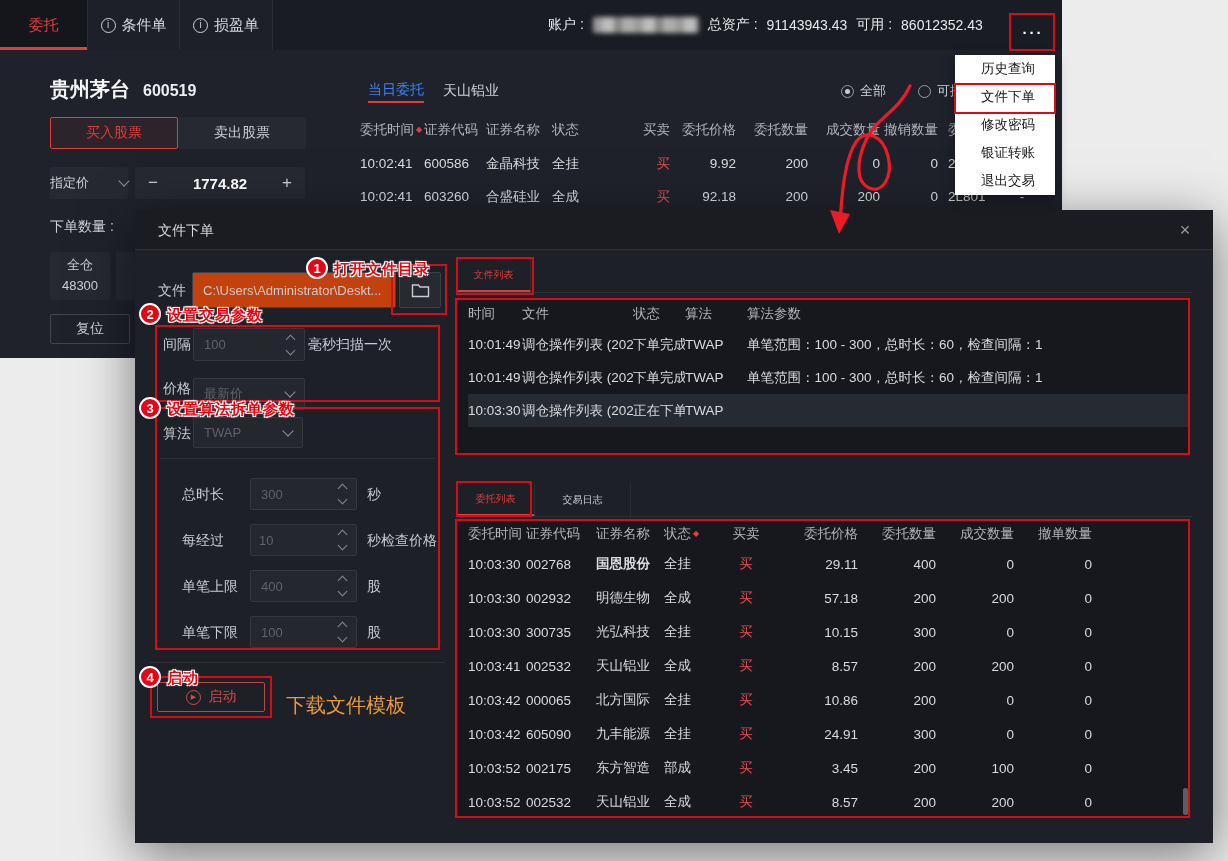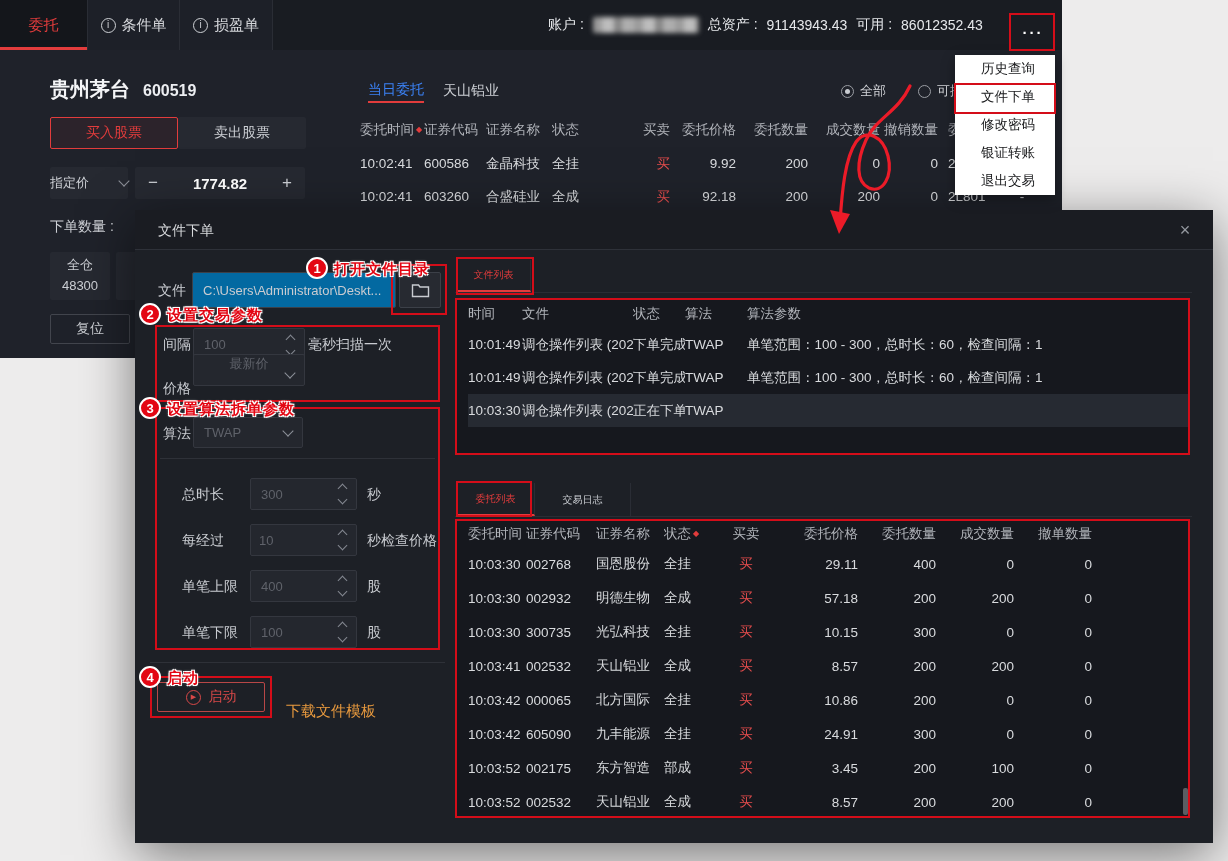--- a/index.html
+++ b/index.html
@@ -72,37 +72,37 @@
 
   
   .modal{position:absolute;left:135px;top:210px;width:1078px;height:633px;background:#1d2026;z-index:10;
          box-shadow:0 12px 50px rgba(0,0,0,.5);}
   .m-head{position:absolute;left:0;top:0;width:100%;height:40px;background:#1a1c22;border-bottom:1px solid #2e3139;}
   .m-title{position:absolute;left:23px;top:12px;font-size:14px;color:#d8dadd;}
   .m-close{position:absolute;right:16px;top:8px;font-size:18px;color:#9599a0;width:24px;height:24px;
            display:flex;align-items:center;justify-content:center;}
   .flabel{position:absolute;color:#c9ccd1;font-size:14px;z-index:2;}
   .funit{position:absolute;color:#c9ccd1;font-size:14px;z-index:2;}
-  .field{position:absolute;background:#0369a1;border:1px solid #3c4048;border-radius:2px;color:#caccd1;
+  .field{position:absolute;background:#c2410c;border:1px solid #3c4048;border-radius:2px;color:#caccd1;
          font-size:13px;display:flex;align-items:center;padding:0 10px;z-index:2;}
   .field.disabled{color:#5f626a;background:#24272e;border-color:#34373f;}
   .spin-arrows{margin-left:auto;display:flex;flex-direction:column;gap:4px;}
   .chev{width:7px;height:7px;border-left:1.6px solid #858992;border-top:1.6px solid #858992;}
   .chev.up{transform:rotate(45deg);}
   .chev.down{transform:rotate(225deg);}
   .sel-chev{margin-left:auto;width:8px;height:8px;border-left:1.6px solid #8d9199;border-top:1.6px solid #8d9199;
             transform:rotate(225deg);margin-top:-4px;}
   .folder-btn{position:absolute;left:264px;top:62px;width:42px;height:36px;background:#272a31;
               border:1px solid #3c4048;border-radius:2px;display:flex;align-items:center;justify-content:center;z-index:2;}
   .inner-divider{position:absolute;background:#2e3138;height:1px;z-index:2;}
   .start-btn{position:absolute;left:22px;top:472px;width:108px;height:30px;border:1px solid #b84747;border-radius:2px;
              color:#d84848;font-size:14px;display:flex;align-items:center;justify-content:center;gap:8px;z-index:2;}
   .play-icon{width:15px;height:15px;border:1.2px solid #d84848;border-radius:50%;display:flex;align-items:center;
              justify-content:center;font-size:7px;color:#d84848;padding-left:1px;}
-  .tpl-link{position:absolute;left:151px;top:492px;font-size:15px;color:#e99a3e;z-index:2;}
+  .tpl-link{position:absolute;left:151px;top:482px;font-size:20px;color:#e99a3e;z-index:2;}
 
   
   .rtab{position:absolute;height:32px;display:flex;align-items:center;justify-content:center;font-size:10px;
         color:#cdd0d5;z-index:2;border-right:1px solid #2a2d35;}
   .rtab.active{color:#e23c3c;border-bottom:2px solid #e23c3c;}
   .file-tab{left:322px;top:50px;width:74px;}
   .order-tab{left:322px;top:273px;width:78px;height:33px;}
   .log-tab{left:400px;top:273px;width:96px;height:33px;}
   .rp-line{position:absolute;background:#2a2d34;height:1px;left:320px;width:737px;z-index:1;}
   .file-box{position:absolute;left:320px;top:88px;width:735px;height:157px;background:#16181e;
@@ -259,21 +259,21 @@
   <div class="field disabled" style="left:58px;top:118px;width:112px;height:33px;">
     <span>100</span>
     <span class="spin-arrows">
         <span class="chev up"></span>
         <span class="chev down"></span>
       </span>
   </div>
   <div class="funit" style="left:173px;top:126px;">毫秒扫描一次</div>
 
   <div class="flabel" style="left:28px;top:170px;">价格</div>
-  <div class="field disabled" style="left:58px;top:144px;width:112px;height:32px;flex-direction:column;">
+  <div class="field disabled" style="left:58px;top:168px;width:112px;height:32px;">
     <span>最新价</span>
     <span class="sel-chev"></span>
   </div>
 
   <div class="flabel" style="left:28px;top:215px;">算法</div>
   <div class="field disabled" style="left:58px;top:207px;width:110px;height:31px;">
     <span>TWAP</span>
     <span class="sel-chev"></span>
   </div>
   <div class="inner-divider" style="left:25px;top:248px;width:275px;"></div>
@@ -368,21 +368,21 @@
         <div class="tcell a-l" style="width: 50px;">状态<span class="sortmark">◆</span></div>
         <div class="tcell a-c" style="width: 64px;">买卖</div>
         <div class="tcell a-r" style="width: 80px;">委托价格</div>
         <div class="tcell a-r" style="width: 78px;">委托数量</div>
         <div class="tcell a-r" style="width: 78px;">成交数量</div>
         <div class="tcell a-r" style="width: 78px;">撤单数量</div>
       </div>
       <div class="trow">
         <div class="tcell a-l" style="width: 58px;">10:03:30</div>
         <div class="tcell a-l" style="width: 70px;">002768</div>
-        <div class="tcell a-l" style="width: 68px;">国恩股份</div>
+        <div class="tcell a-l" style="width: 68px; font-weight: bold;">国恩股份</div>
         <div class="tcell a-l" style="width: 50px;">全挂</div>
         <div class="tcell a-c buy" style="width: 64px;">买</div>
         <div class="tcell a-r" style="width: 80px;">29.11</div>
         <div class="tcell a-r" style="width: 78px;">400</div>
         <div class="tcell a-r" style="width: 78px;">0</div>
         <div class="tcell a-r" style="width: 78px;">0</div>
       </div>
       <div class="trow">
         <div class="tcell a-l" style="width: 58px;">10:03:30</div>
         <div class="tcell a-l" style="width: 70px;">002932</div>

